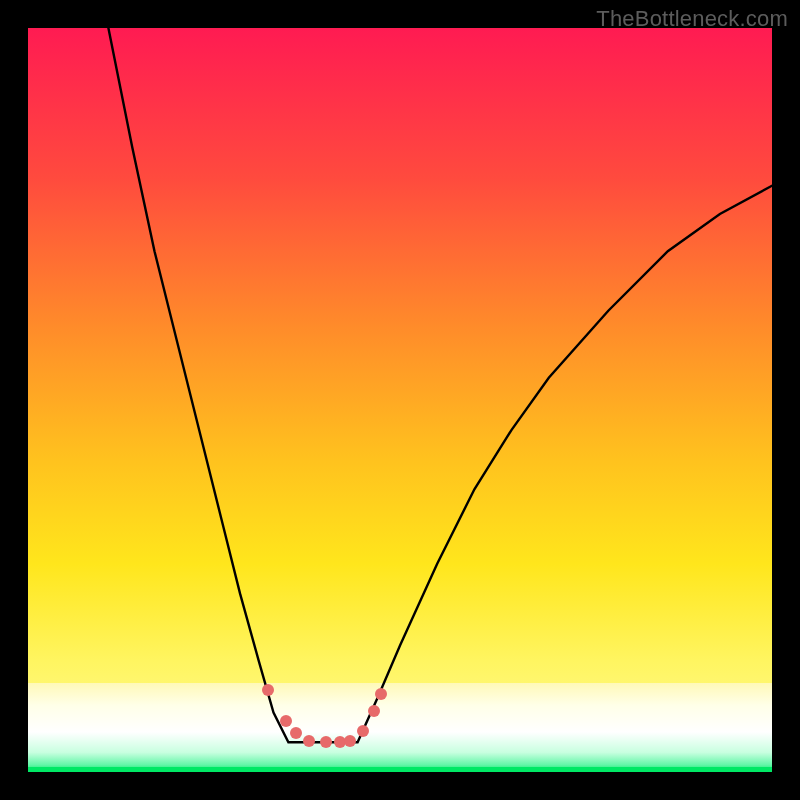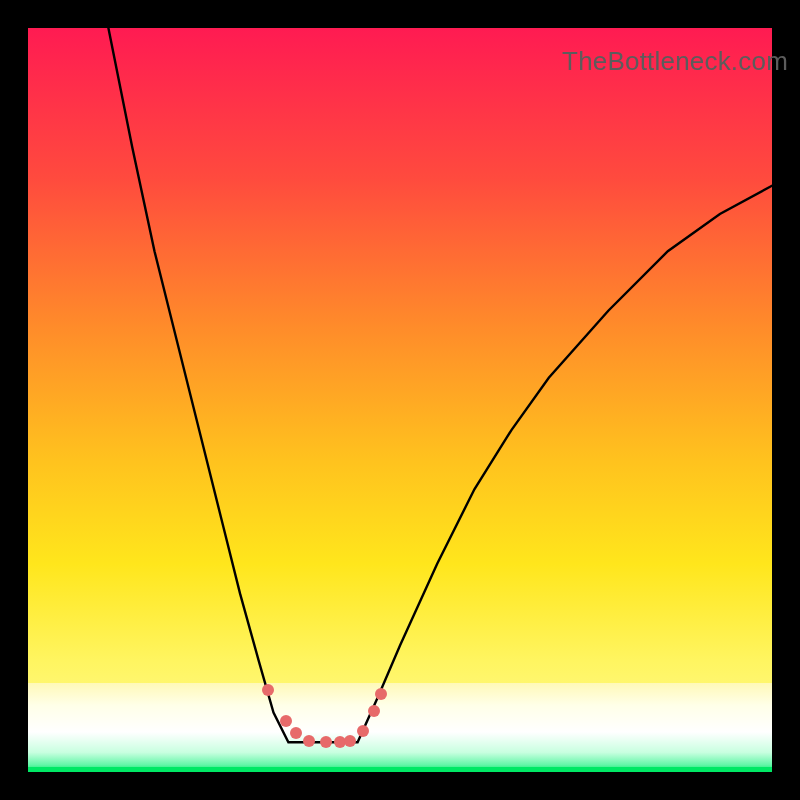--- a/index.html
+++ b/index.html
@@ -49,26 +49,25 @@
     height: 12px;
     border-radius: 50%;
     background: #e76a6a;
     transform: translate(-50%, -50%);
     z-index: 5;
   }
   .watermark {
     position: absolute;
     top: 6px;
     right: 12px;
-    font-size: 26px;
+    font-size: 22px;
     color: #5c5c5c;
     z-index: 6;
     font-weight: 500;
     letter-spacing: 0.2px;
-    margin-top: 40px;
   }
 </style>
 </head>
 <body>
 
 <div class="frame">
 
   <div class="watermark">TheBottleneck.com</div>
 
   <div class="plot">

